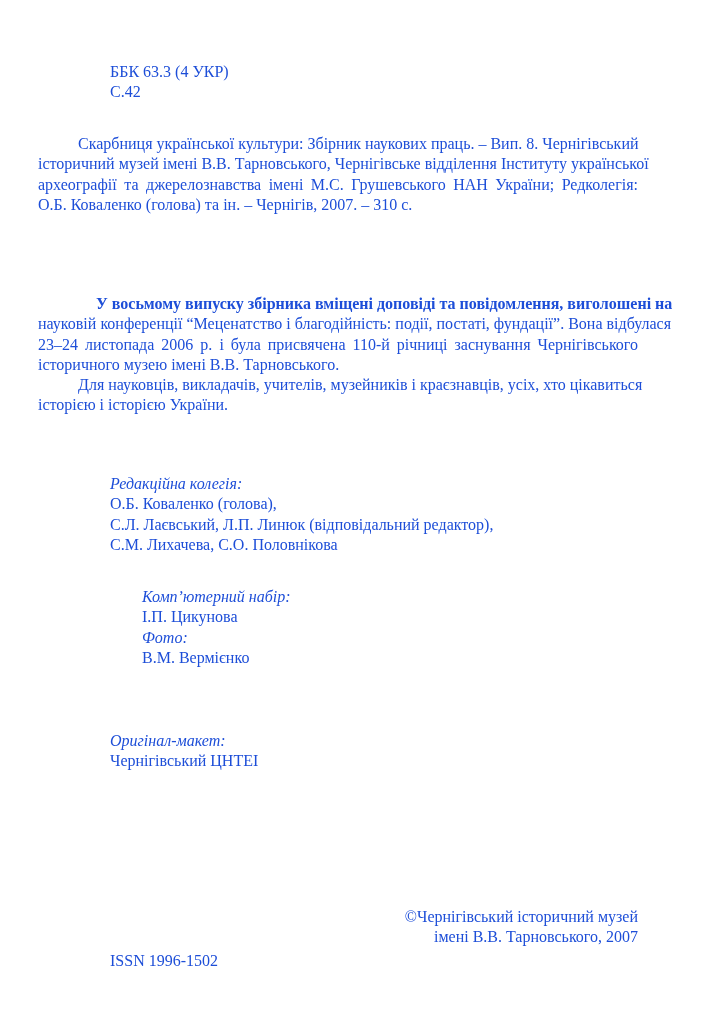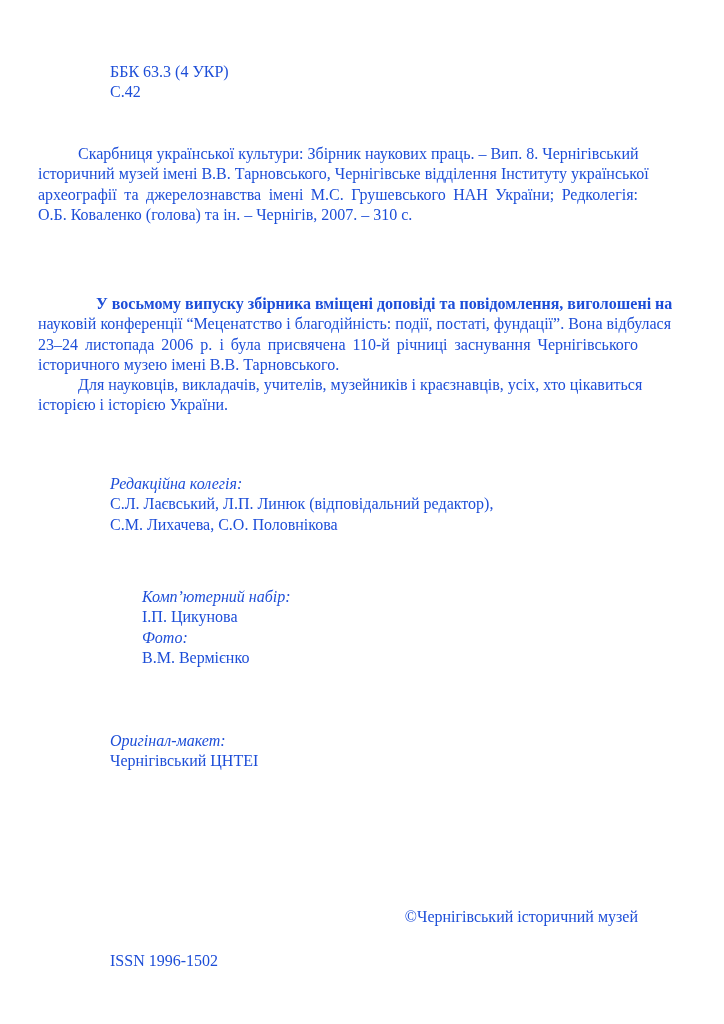--- a/index.html
+++ b/index.html
@@ -28,21 +28,21 @@
 <body>
 
 <div class="page">
 
   <div class="abs indented" style="top:62px;">
     <div class="line">ББК 63.3 (4 УКР)</div>
     <div class="line">С.42</div>
   </div>
 
   <div class="abs col" style="top:134px;">
-      <div class="line just" style="padding-left: 40px; margin-top: 10px;">Скарбниця української культури: Збірник наукових праць. – Вип. 8. Чернігівський</div>
+      <div class="line just" style="padding-left: 40px;">Скарбниця української культури: Збірник наукових праць. – Вип. 8. Чернігівський</div>
       <div class="line just">історичний музей імені В.В. Тарновського, Чернігівське відділення Інституту української</div>
       <div class="line just">археографії та джерелознавства імені М.С. Грушевського НАН України; Редколегія:</div>
       <div class="line">О.Б. Коваленко (голова) та ін. – Чернігів, 2007. – 310 с.</div>
     </div>
 
   <div class="abs col" style="top:294px;">
     <div>
         <div class="line just" style="padding-left: 58px; font-weight: bold;">У восьмому випуску збірника вміщені доповіді та повідомлення, виголошені на</div>
         <div class="line just">науковій конференції “Меценатство і благодійність: події, постаті, фундації”. Вона відбулася</div>
         <div class="line just">23–24 листопада 2006 р. і була присвячена 110-й річниці заснування Чернігівського</div>
@@ -50,20 +50,21 @@
       </div>
     <div>
         <div class="line just" style="padding-left: 40px;">Для науковців, викладачів, учителів, музейників і краєзнавців, усіх, хто цікавиться</div>
         <div class="line">історією і історією України.</div>
       </div>
   </div>
 
   <div class="abs indented" style="top:474px;">
     <div class="line it">Редакційна колегія:</div>
     <div>
+        <div class="line">О.Б. Коваленко (голова),</div>
         <div class="line">С.Л. Лаєвський, Л.П. Линюк (відповідальний редактор),</div>
         <div class="line">С.М. Лихачева, С.О. Половнікова</div>
       </div>
   </div>
 
   <div class="abs indented" style="top:587px;margin-left:32px;">
     <div class="line it">Комп’ютерний набір:</div>
     <div>
         <div class="line">І.П. Цикунова</div>
       </div>
@@ -77,15 +78,16 @@
     <div class="line it">Оригінал-макет:</div>
     <div>
         <div class="line">Чернігівський ЦНТЕІ</div>
       </div>
   </div>
 
   <div class="abs indented line" style="top:907px;margin-top:44px;">ISSN 1996-1502</div>
 
   <div class="abs right" style="top:907px; right:86px;">
       <div class="line">©Чернігівський історичний музей</div>
+      <div class="line">імені В.В. Тарновського, 2007</div>
     </div>
 
 </div>
 
 </body></html>

